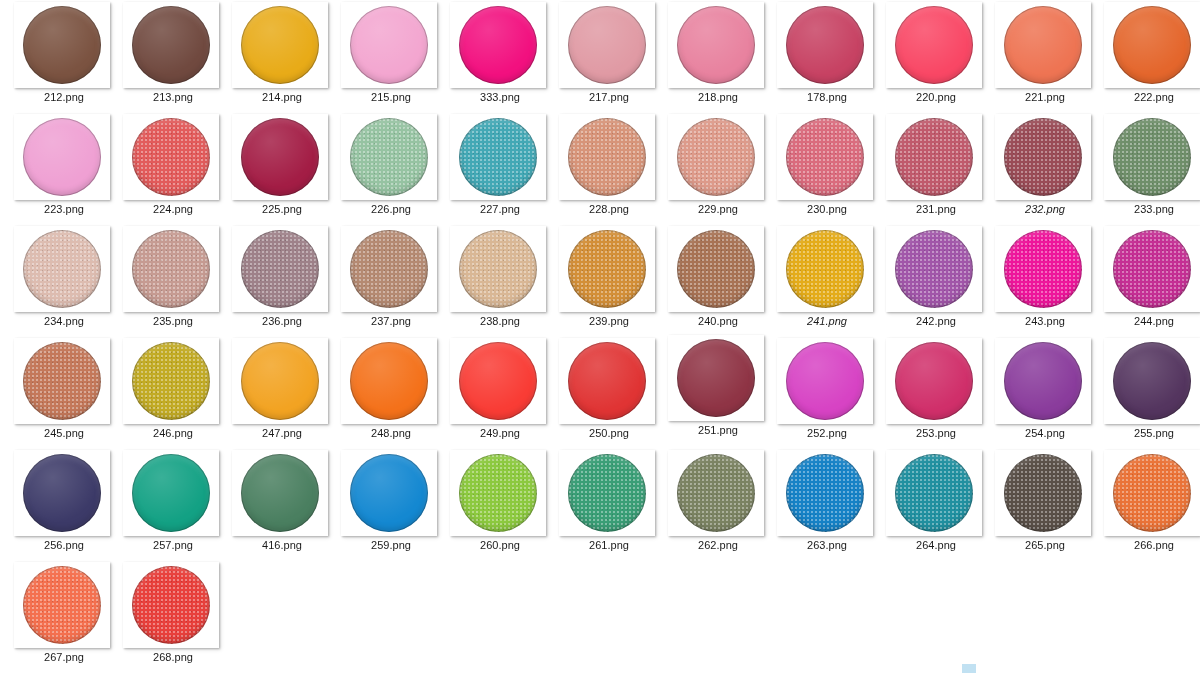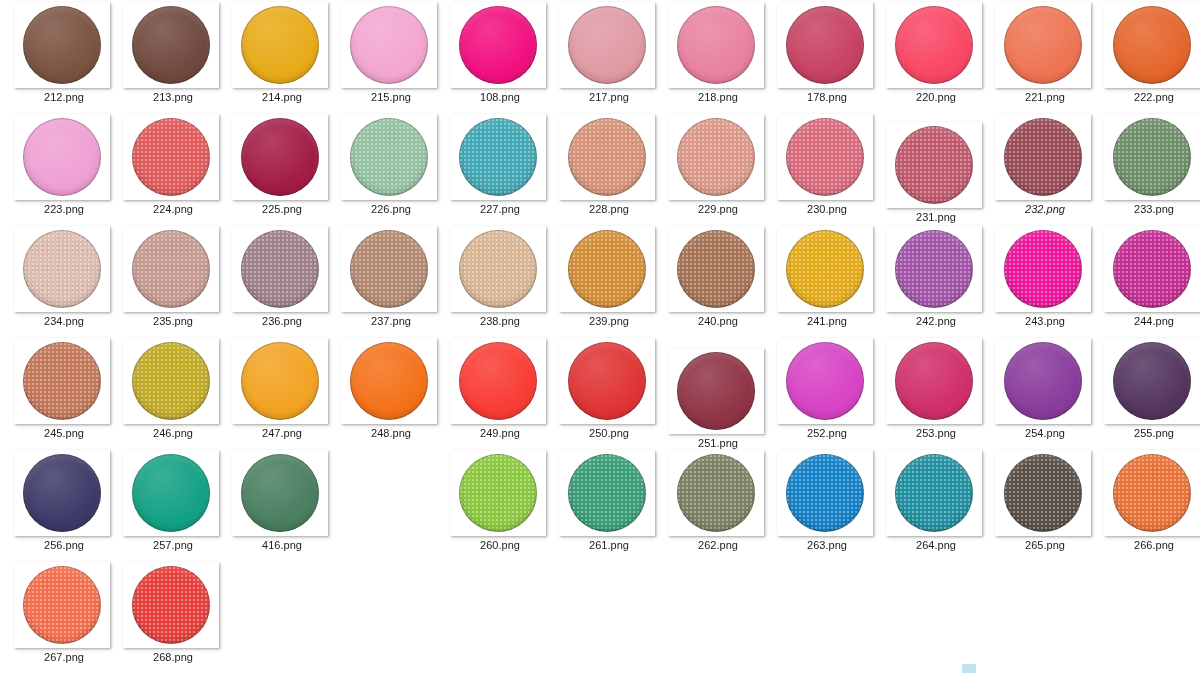--- a/index.html
+++ b/index.html
@@ -132,21 +132,21 @@
     <div class="file-cell" style="left: 339px; top: 2px;">
       <div class="thumb-tile">
         <div class="swatch matte" style="background: rgb(243, 166, 208);"></div>
       </div>
       <div class="file-label">215.png</div>
     </div>
     <div class="file-cell" style="left: 448px; top: 2px;">
       <div class="thumb-tile">
         <div class="swatch matte" style="background: rgb(242, 16, 127);"></div>
       </div>
-      <div class="file-label">108.png</div>
+      <div class="file-label">333.png</div>
     </div>
     <div class="file-cell" style="left: 557px; top: 2px;">
       <div class="thumb-tile">
         <div class="swatch matte" style="background: rgb(224, 154, 164);"></div>
       </div>
       <div class="file-label">217.png</div>
     </div>
     <div class="file-cell" style="left: 666px; top: 2px;">
       <div class="thumb-tile">
         <div class="swatch matte" style="background: rgb(232, 130, 159);"></div>
@@ -218,21 +218,21 @@
         <div class="swatch shimmer" style="background: rgb(221, 154, 138);"></div>
       </div>
       <div class="file-label">229.png</div>
     </div>
     <div class="file-cell" style="left: 775px; top: 114px;">
       <div class="thumb-tile">
         <div class="swatch shimmer" style="background: rgb(218, 107, 125);"></div>
       </div>
       <div class="file-label">230.png</div>
     </div>
-    <div class="file-cell" style="left: 884px; top: 122px;">
+    <div class="file-cell" style="left: 884px; top: 114px;">
       <div class="thumb-tile">
         <div class="swatch shimmer" style="background: rgb(192, 90, 108);"></div>
       </div>
       <div class="file-label">231.png</div>
     </div>
     <div class="file-cell" style="left: 993px; top: 114px; font-style: italic;">
       <div class="thumb-tile">
         <div class="swatch shimmer" style="background: rgb(154, 76, 87);"></div>
       </div>
       <div class="file-label">232.png</div>
@@ -278,21 +278,21 @@
         <div class="swatch shimmer" style="background: rgb(211, 143, 56);"></div>
       </div>
       <div class="file-label">239.png</div>
     </div>
     <div class="file-cell" style="left: 666px; top: 226px;">
       <div class="thumb-tile">
         <div class="swatch shimmer" style="background: rgb(168, 115, 85);"></div>
       </div>
       <div class="file-label">240.png</div>
     </div>
-    <div class="file-cell" style="left: 775px; top: 226px;">
+    <div class="file-cell" style="left: 775px; top: 226px; font-style: italic;">
       <div class="thumb-tile">
         <div class="swatch shimmer" style="background: rgb(228, 172, 26);"></div>
       </div>
       <div class="file-label">241.png</div>
     </div>
     <div class="file-cell" style="left: 884px; top: 226px;">
       <div class="thumb-tile">
         <div class="swatch shimmer" style="background: rgb(161, 86, 169);"></div>
       </div>
       <div class="file-label">242.png</div>
@@ -338,21 +338,21 @@
         <div class="swatch matte" style="background: rgb(249, 60, 53);"></div>
       </div>
       <div class="file-label">249.png</div>
     </div>
     <div class="file-cell" style="left: 557px; top: 338px;">
       <div class="thumb-tile">
         <div class="swatch matte" style="background: rgb(224, 52, 52);"></div>
       </div>
       <div class="file-label">250.png</div>
     </div>
-    <div class="file-cell" style="left: 666px; top: 348px;">
+    <div class="file-cell" style="left: 666px; top: 335px;">
       <div class="thumb-tile">
         <div class="swatch matte" style="background: rgb(143, 52, 69);"></div>
       </div>
       <div class="file-label">251.png</div>
     </div>
     <div class="file-cell" style="left: 775px; top: 338px;">
       <div class="thumb-tile">
         <div class="swatch matte" style="background: rgb(215, 67, 196);"></div>
       </div>
       <div class="file-label">252.png</div>
@@ -385,20 +385,26 @@
       <div class="thumb-tile">
         <div class="swatch matte" style="background: rgb(19, 161, 132);"></div>
       </div>
       <div class="file-label">257.png</div>
     </div>
     <div class="file-cell" style="left: 230px; top: 450px;">
       <div class="thumb-tile">
         <div class="swatch matte" style="background: rgb(74, 127, 96);"></div>
       </div>
       <div class="file-label">416.png</div>
+    </div>
+    <div class="file-cell" style="left: 339px; top: 450px;">
+      <div class="thumb-tile">
+        <div class="swatch matte" style="background: rgb(20, 136, 209);"></div>
+      </div>
+      <div class="file-label">259.png</div>
     </div>
     <div class="file-cell" style="left: 448px; top: 450px;">
       <div class="thumb-tile">
         <div class="swatch shimmer" style="background: rgb(140, 201, 63);"></div>
       </div>
       <div class="file-label">260.png</div>
     </div>
     <div class="file-cell" style="left: 557px; top: 450px;">
       <div class="thumb-tile">
         <div class="swatch shimmer" style="background: rgb(58, 158, 118);"></div>

